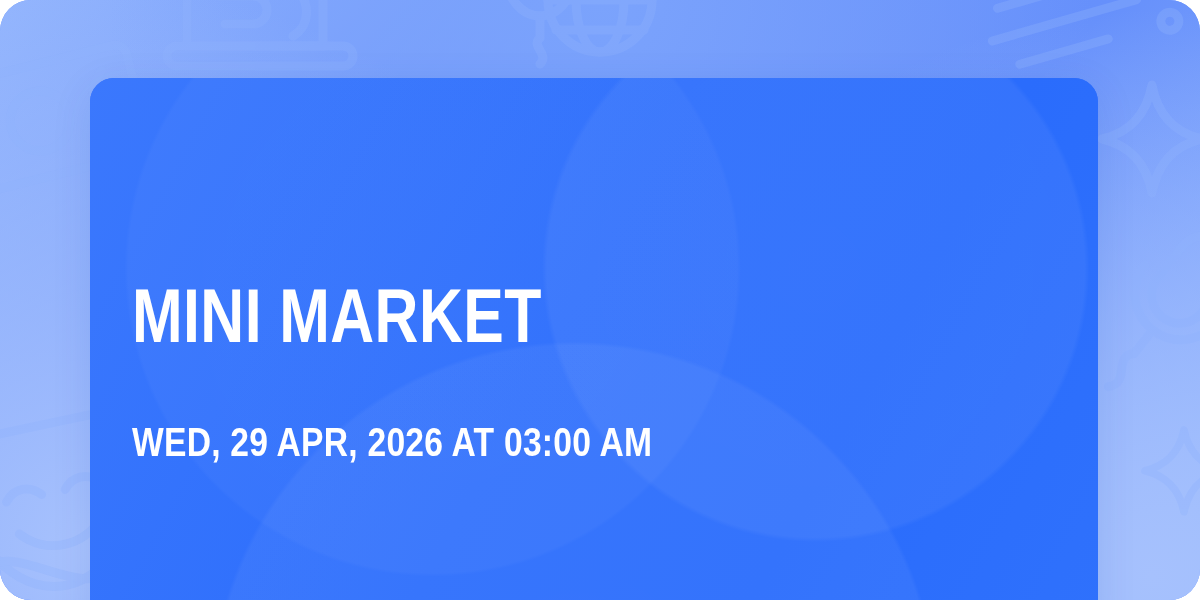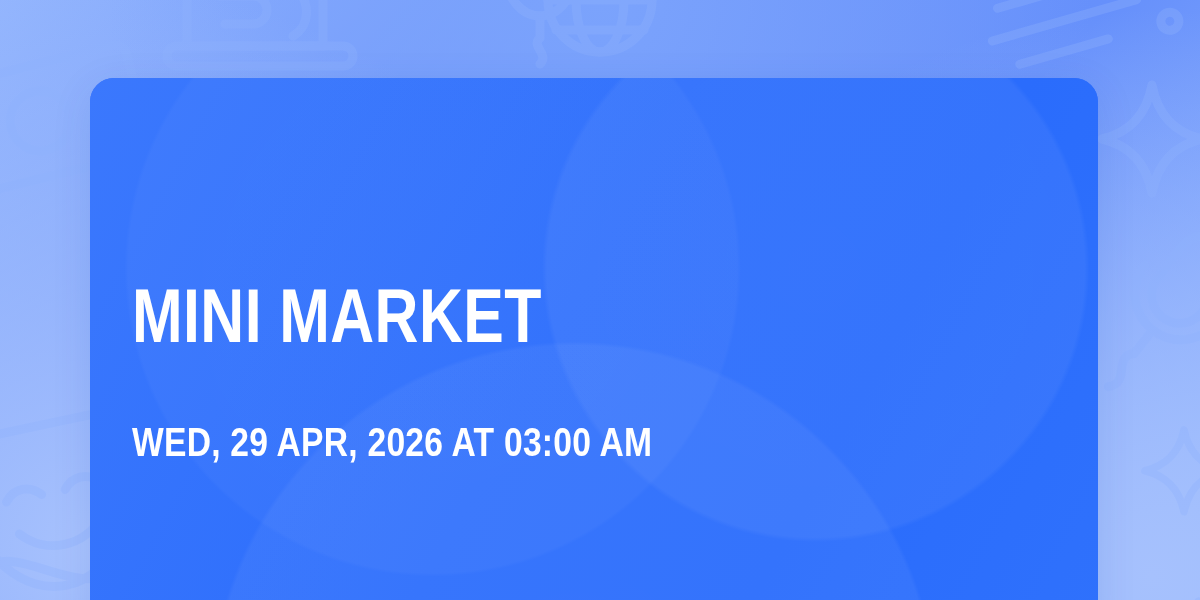--- a/index.html
+++ b/index.html
@@ -10,20 +10,21 @@
     overflow: hidden;
     font-family: "Liberation Sans", sans-serif;
   }
 
   #stage {
     position: relative;
     width: 1200px;
     height: 600px;
     overflow: hidden;
     background: #6a93fb;
+    border-radius: 31px;
   }
 
   
   .bg-base {
     position: absolute;
     inset: 0;
     background:
       radial-gradient(circle at 8% 92%, #a9c3fd 0%, rgba(169,195,253,0) 46%),
       radial-gradient(circle at 96% 96%, #a6c1fd 0%, rgba(166,193,253,0) 44%),
       radial-gradient(circle at 50% 0%, #7ba3fc 0%, rgba(123,163,252,0) 58%),

